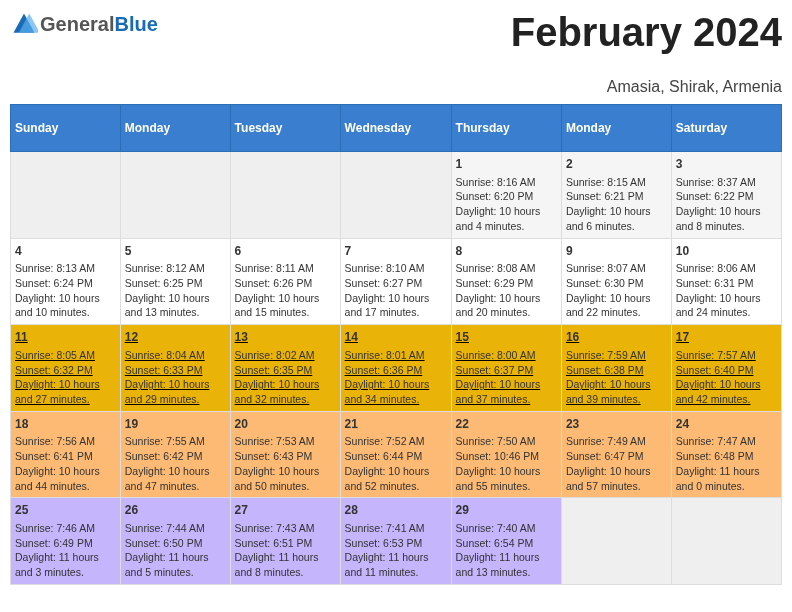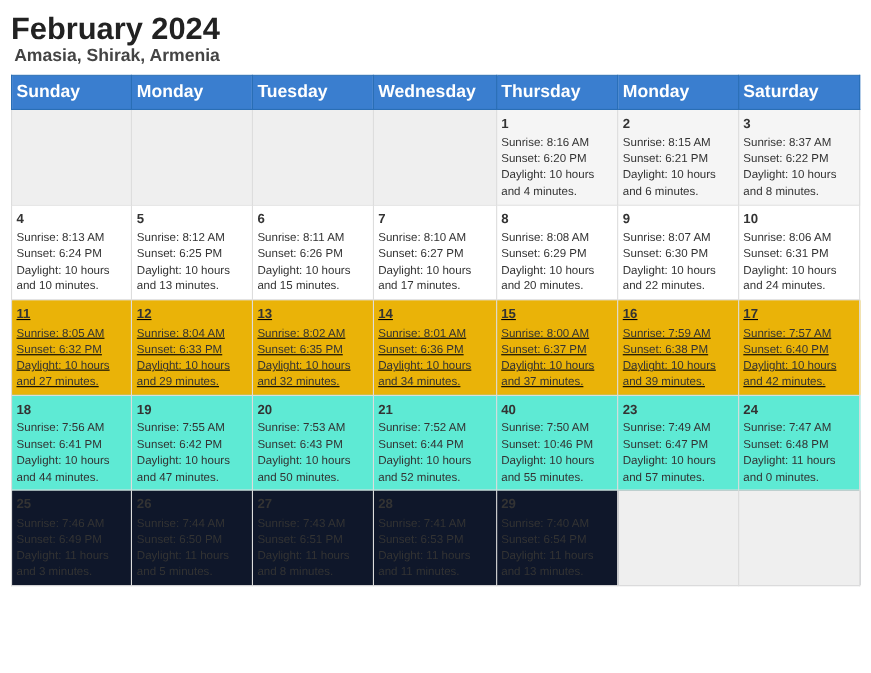--- a/index.html
+++ b/index.html
@@ -32,43 +32,44 @@
     .logo-blue { color: #1a6bb5; font-weight: 700; font-size: 20px; }
     .logo-icon {
       width: 28px;
       height: 28px;
       margin-right: 2px;
     }
     .title-block {
       text-align: right;
     }
     .title-block h1 {
-      font-size: 28px;
+      font-size: 40px;
       font-weight: 700;
       color: #222;
     }
     .title-block h2 {
       font-size: 16px;
-      font-weight: 700;
+      font-weight: 400;
       color: #444;
+      margin-top: 23px;
     }
     table {
       width: 100%;
       border-collapse: collapse;
       font-size: 11px;
     }
     thead tr {
       background-color: #3a7ecf;
       color: #fff;
     }
     thead th {
-      padding: 6px 4px;
+      padding: 16px 4px;
       text-align: left;
       font-weight: 600;
-      font-size: 16px;
+      font-size: 12px;
       border: 1px solid #2a6eb5;
     }
     tbody tr {
       border-bottom: 1px solid #ccc;
     }
     tbody td {
       vertical-align: top;
       padding: 4px 4px;
       border: 1px solid #ddd;
       height: 85px;
@@ -96,20 +97,30 @@
     }
     
     tbody td {
       background: inherit;
     }
   </style>
 </head>
 <body>
 
 <div class="header">
+  <div class="logo">
+    <div class="logo-text">
+      <svg class="logo-icon" viewBox="0 0 32 32">
+        <polygon points="16,4 28,26 4,26" fill="#1a6bb5"></polygon>
+        <polygon points="22,4 34,26 10,26" fill="#5aaeef" opacity="0.7"></polygon>
+      </svg>
+      <span class="logo-general">General</span>
+        <span class="logo-blue">Blue</span>
+    </div>
+  </div>
   <div class="title-block">
     <h1>February 2024</h1>
     <h2>Amasia, Shirak, Armenia</h2>
   </div>
 </div>
 
 <table>
   <thead>
     <tr>
     <th>Sunday</th>
@@ -244,21 +255,21 @@
           <div class="day-info">and 39 minutes.</div>
         </td>
         <td>
           <div class="day-num">17</div>
           <div class="day-info">Sunrise: 7:57 AM</div>
           <div class="day-info">Sunset: 6:40 PM</div>
           <div class="day-info">Daylight: 10 hours</div>
           <div class="day-info">and 42 minutes.</div>
         </td>
       </tr>
-      <tr style="background-color: #5eead4;">
+      <tr style="background-color: #fdba74;">
         <td>
           <div class="day-num">18</div>
           <div class="day-info">Sunrise: 7:56 AM</div>
           <div class="day-info">Sunset: 6:41 PM</div>
           <div class="day-info">Daylight: 10 hours</div>
           <div class="day-info">and 44 minutes.</div>
         </td>
         <td>
           <div class="day-num">19</div>
           <div class="day-info">Sunrise: 7:55 AM</div>
@@ -274,42 +285,42 @@
           <div class="day-info">and 50 minutes.</div>
         </td>
         <td>
           <div class="day-num">21</div>
           <div class="day-info">Sunrise: 7:52 AM</div>
           <div class="day-info">Sunset: 6:44 PM</div>
           <div class="day-info">Daylight: 10 hours</div>
           <div class="day-info">and 52 minutes.</div>
         </td>
         <td>
-          <div class="day-num">40</div>
+          <div class="day-num">22</div>
           <div class="day-info">Sunrise: 7:50 AM</div>
           <div class="day-info">Sunset: 10:46 PM</div>
           <div class="day-info">Daylight: 10 hours</div>
           <div class="day-info">and 55 minutes.</div>
         </td>
         <td>
           <div class="day-num">23</div>
           <div class="day-info">Sunrise: 7:49 AM</div>
           <div class="day-info">Sunset: 6:47 PM</div>
           <div class="day-info">Daylight: 10 hours</div>
           <div class="day-info">and 57 minutes.</div>
         </td>
         <td>
           <div class="day-num">24</div>
           <div class="day-info">Sunrise: 7:47 AM</div>
           <div class="day-info">Sunset: 6:48 PM</div>
           <div class="day-info">Daylight: 11 hours</div>
           <div class="day-info">and 0 minutes.</div>
         </td>
       </tr>
-      <tr style="background-color: #0f172a;">
+      <tr style="background-color: #c4b5fd;">
         <td>
           <div class="day-num">25</div>
           <div class="day-info">Sunrise: 7:46 AM</div>
           <div class="day-info">Sunset: 6:49 PM</div>
           <div class="day-info">Daylight: 11 hours</div>
           <div class="day-info">and 3 minutes.</div>
         </td>
         <td>
           <div class="day-num">26</div>
           <div class="day-info">Sunrise: 7:44 AM</div>

